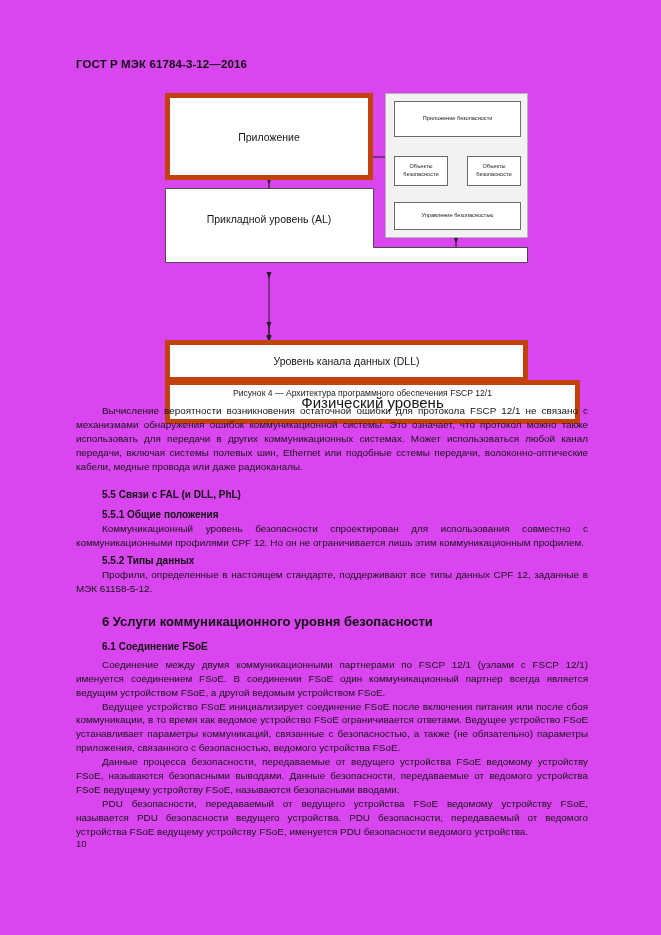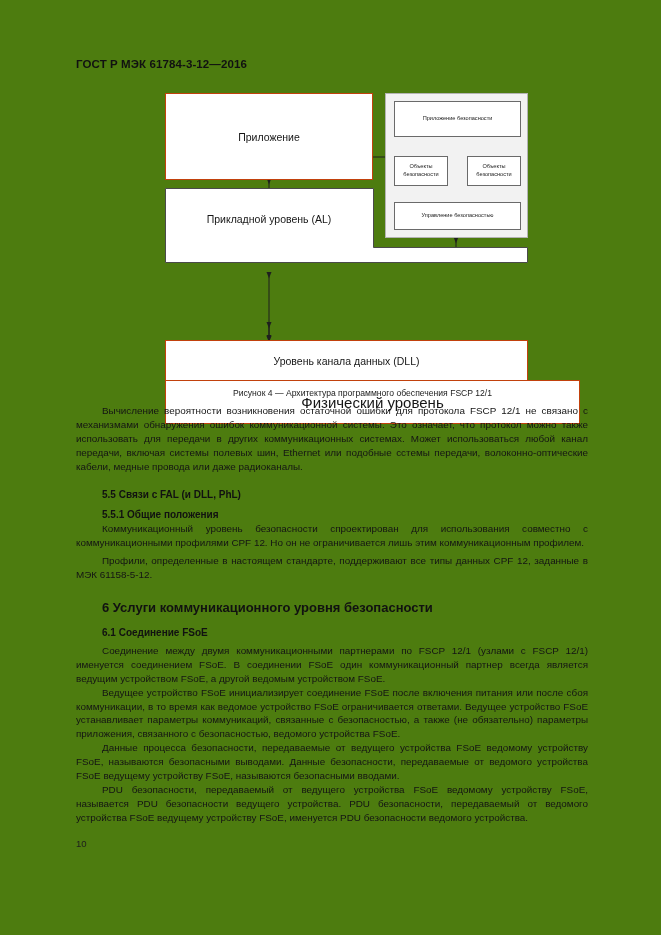--- a/index.html
+++ b/index.html
@@ -12,21 +12,21 @@
     height: 935px;
     position: relative;
     font-family: "Liberation Sans", sans-serif;
     color: #1a1a1a;
     overflow: hidden;
   }
 
   .page {
     position: absolute;
     inset: 0;
-    background: #4d7c0f;
+    background: #d946ef;
   }
 
   
   .doc-header {
     position: absolute;
     left: 76px;
     top: 58px;
     font-size: 11.5px;
     font-weight: bold;
     letter-spacing: 0.1px;
@@ -39,21 +39,21 @@
     position: absolute;
     left: 0;
     top: 88px;
     width: 661px;
     height: 300px;
   }
 
   .dbox {
     position: absolute;
     box-sizing: border-box;
-    border: 1px solid #c2410c;
+    border: 5px solid #c2410c;
     background: #ffffff;
     display: flex;
     align-items: center;
     justify-content: center;
     font-size: 9.5px;
     color: #161616;
   }
 
   
   .box-app {
@@ -271,20 +271,21 @@
     <p class="tx">Вычисление вероятности возникновения остаточной ошибки для протокола FSCP 12/1 не связано с механизмами обнаружения ошибок коммуникационной системы. Это означает, что протокол можно также использовать для передачи в других коммуникационных системах. Может использоваться любой канал передачи, включая системы полевых шин, Ethernet или подобные сстемы передачи, волоконно-оптические кабели, медные провода или даже радиоканалы.</p>
 
     <div class="sp14"></div>
     <h3 class="hd">5.5 Связи с FAL (и DLL, PhL)</h3>
 
     <div class="sp7"></div>
     <h3 class="hd">5.5.1 Общие положения</h3>
     <p class="tx">Коммуникационный уровень безопасности спроектирован для использования совместно с коммуникационными профилями CPF 12. Но он не ограничивается лишь этим коммуникационным профилем.</p>
 
     <div class="sp4"></div>
+    <h3 class="hd">5.5.2 Типы данных</h3>
     <p class="tx">Профили, определенные в настоящем стандарте, поддерживают все типы данных CPF 12, заданные в МЭК 61158-5-12.</p>
 
     <div class="sp18"></div>
     <h2 class="hd-major">6 Услуги коммуникационного уровня безопасности</h2>
 
     <div class="sp10"></div>
     <h3 class="hd">6.1 Соединение FSoE</h3>
 
     <div class="sp4"></div>
     <p class="tx">Соединение между двумя коммуникационными партнерами по FSCP 12/1 (узлами с FSCP 12/1) именуется соединением FSoE. В соединении FSoE один коммуникационный партнер всегда является ведущим устройством FSoE, а другой ведомым устройством FSoE.</p>

